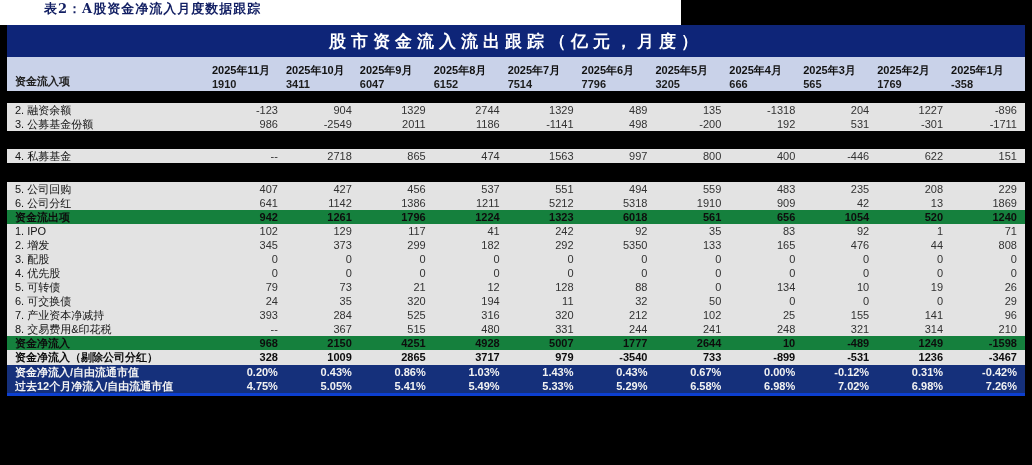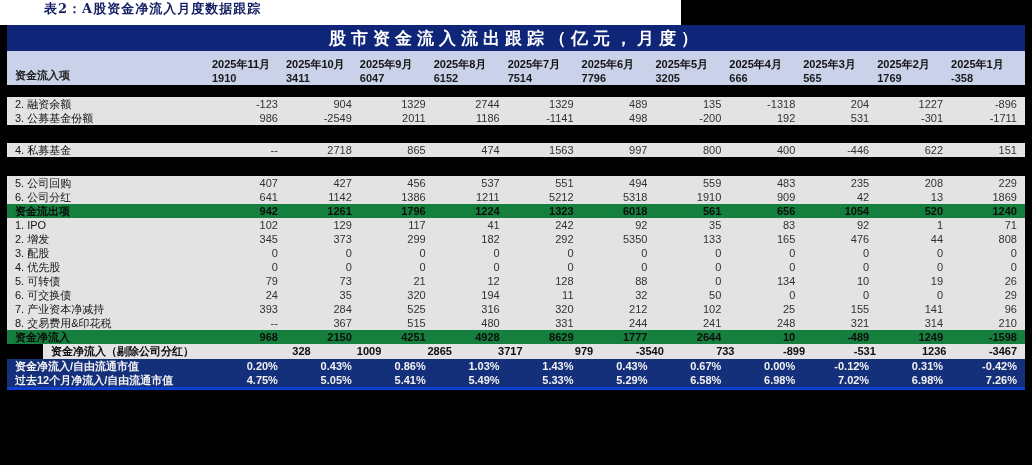--- a/index.html
+++ b/index.html
@@ -11,21 +11,21 @@
   .title-strip{
     position:absolute;left:0;top:0;width:645px;height:25px;background:#ffffff;
     display:flex;padding-left:36px;
   }
   .title-strip .caption{
     font-family:"DejaVu Serif",serif;font-weight:bold;font-size:13px;color:#121f63;
     padding-left:8px;letter-spacing:1px;
   }
   .table-wrap{position:absolute;left:7px;top:25px;width:1018px;}
   .bar{
-    height:26px;background:#0e2578;color:#ffffff;font-weight:bold;font-size:17px;
+    height:32px;background:#0e2578;color:#ffffff;font-weight:bold;font-size:17px;
     display:flex;align-items:center;justify-content:center;letter-spacing:5px;
   }
   .hdr{
     height:34px;background:#c9d2e9;display:flex;font-size:11px;color:#111;
   }
   .hdr .lblcell{
     width:205px;flex:0 0 205px;display:flex;align-items:flex-end;
     padding:12px 0 2px 8px;box-sizing:border-box;font-weight:bold;color:#222;
   }
   .hdr .mcell{
@@ -40,21 +40,21 @@
   .trow .lbl{
     width:205px;flex:0 0 205px;padding-left:8px;box-sizing:border-box;color:#141414;
     white-space:nowrap;overflow:hidden;
   }
   .trow .val{
     flex:1 1 0;text-align:right;padding-right:8px;box-sizing:border-box;color:#323232;
     white-space:nowrap;
   }
   .trow.subtotal{background:#15803d;}
   .trow.subtotal .lbl,.trow.subtotal .val{font-weight:bold;color:#0d0d0d;}
-  .trow.bold{height:15px;line-height:15px;margin-left:36px;}
+  .trow.bold{height:15px;line-height:15px;}
   .trow.bold .lbl,.trow.bold .val{font-weight:bold;color:#0d0d0d;}
   .trow.navy{background:#15307b;}
   .trow.navy .lbl,.trow.navy .val{color:#f2f2f2;font-weight:bold;}
   .bottom-edge{height:3px;background:#0c3fd0;}
 </style>
 </head>
 <body>
 
 <div class="title-strip">
   <span class="caption">表2：A股资金净流入月度数据跟踪</span>
@@ -314,21 +314,21 @@
         <div class="val">321</div>
         <div class="val">314</div>
         <div class="val">210</div>
       </div>
       <div class="trow subtotal">
         <div class="lbl">资金净流入</div>
         <div class="val">968</div>
         <div class="val">2150</div>
         <div class="val">4251</div>
         <div class="val">4928</div>
-        <div class="val">8629</div>
+        <div class="val">5007</div>
         <div class="val">1777</div>
         <div class="val">2644</div>
         <div class="val">10</div>
         <div class="val">-489</div>
         <div class="val">1249</div>
         <div class="val">-1598</div>
       </div>
       <div class="trow bold">
         <div class="lbl">资金净流入（剔除公司分红）</div>
         <div class="val">328</div>

